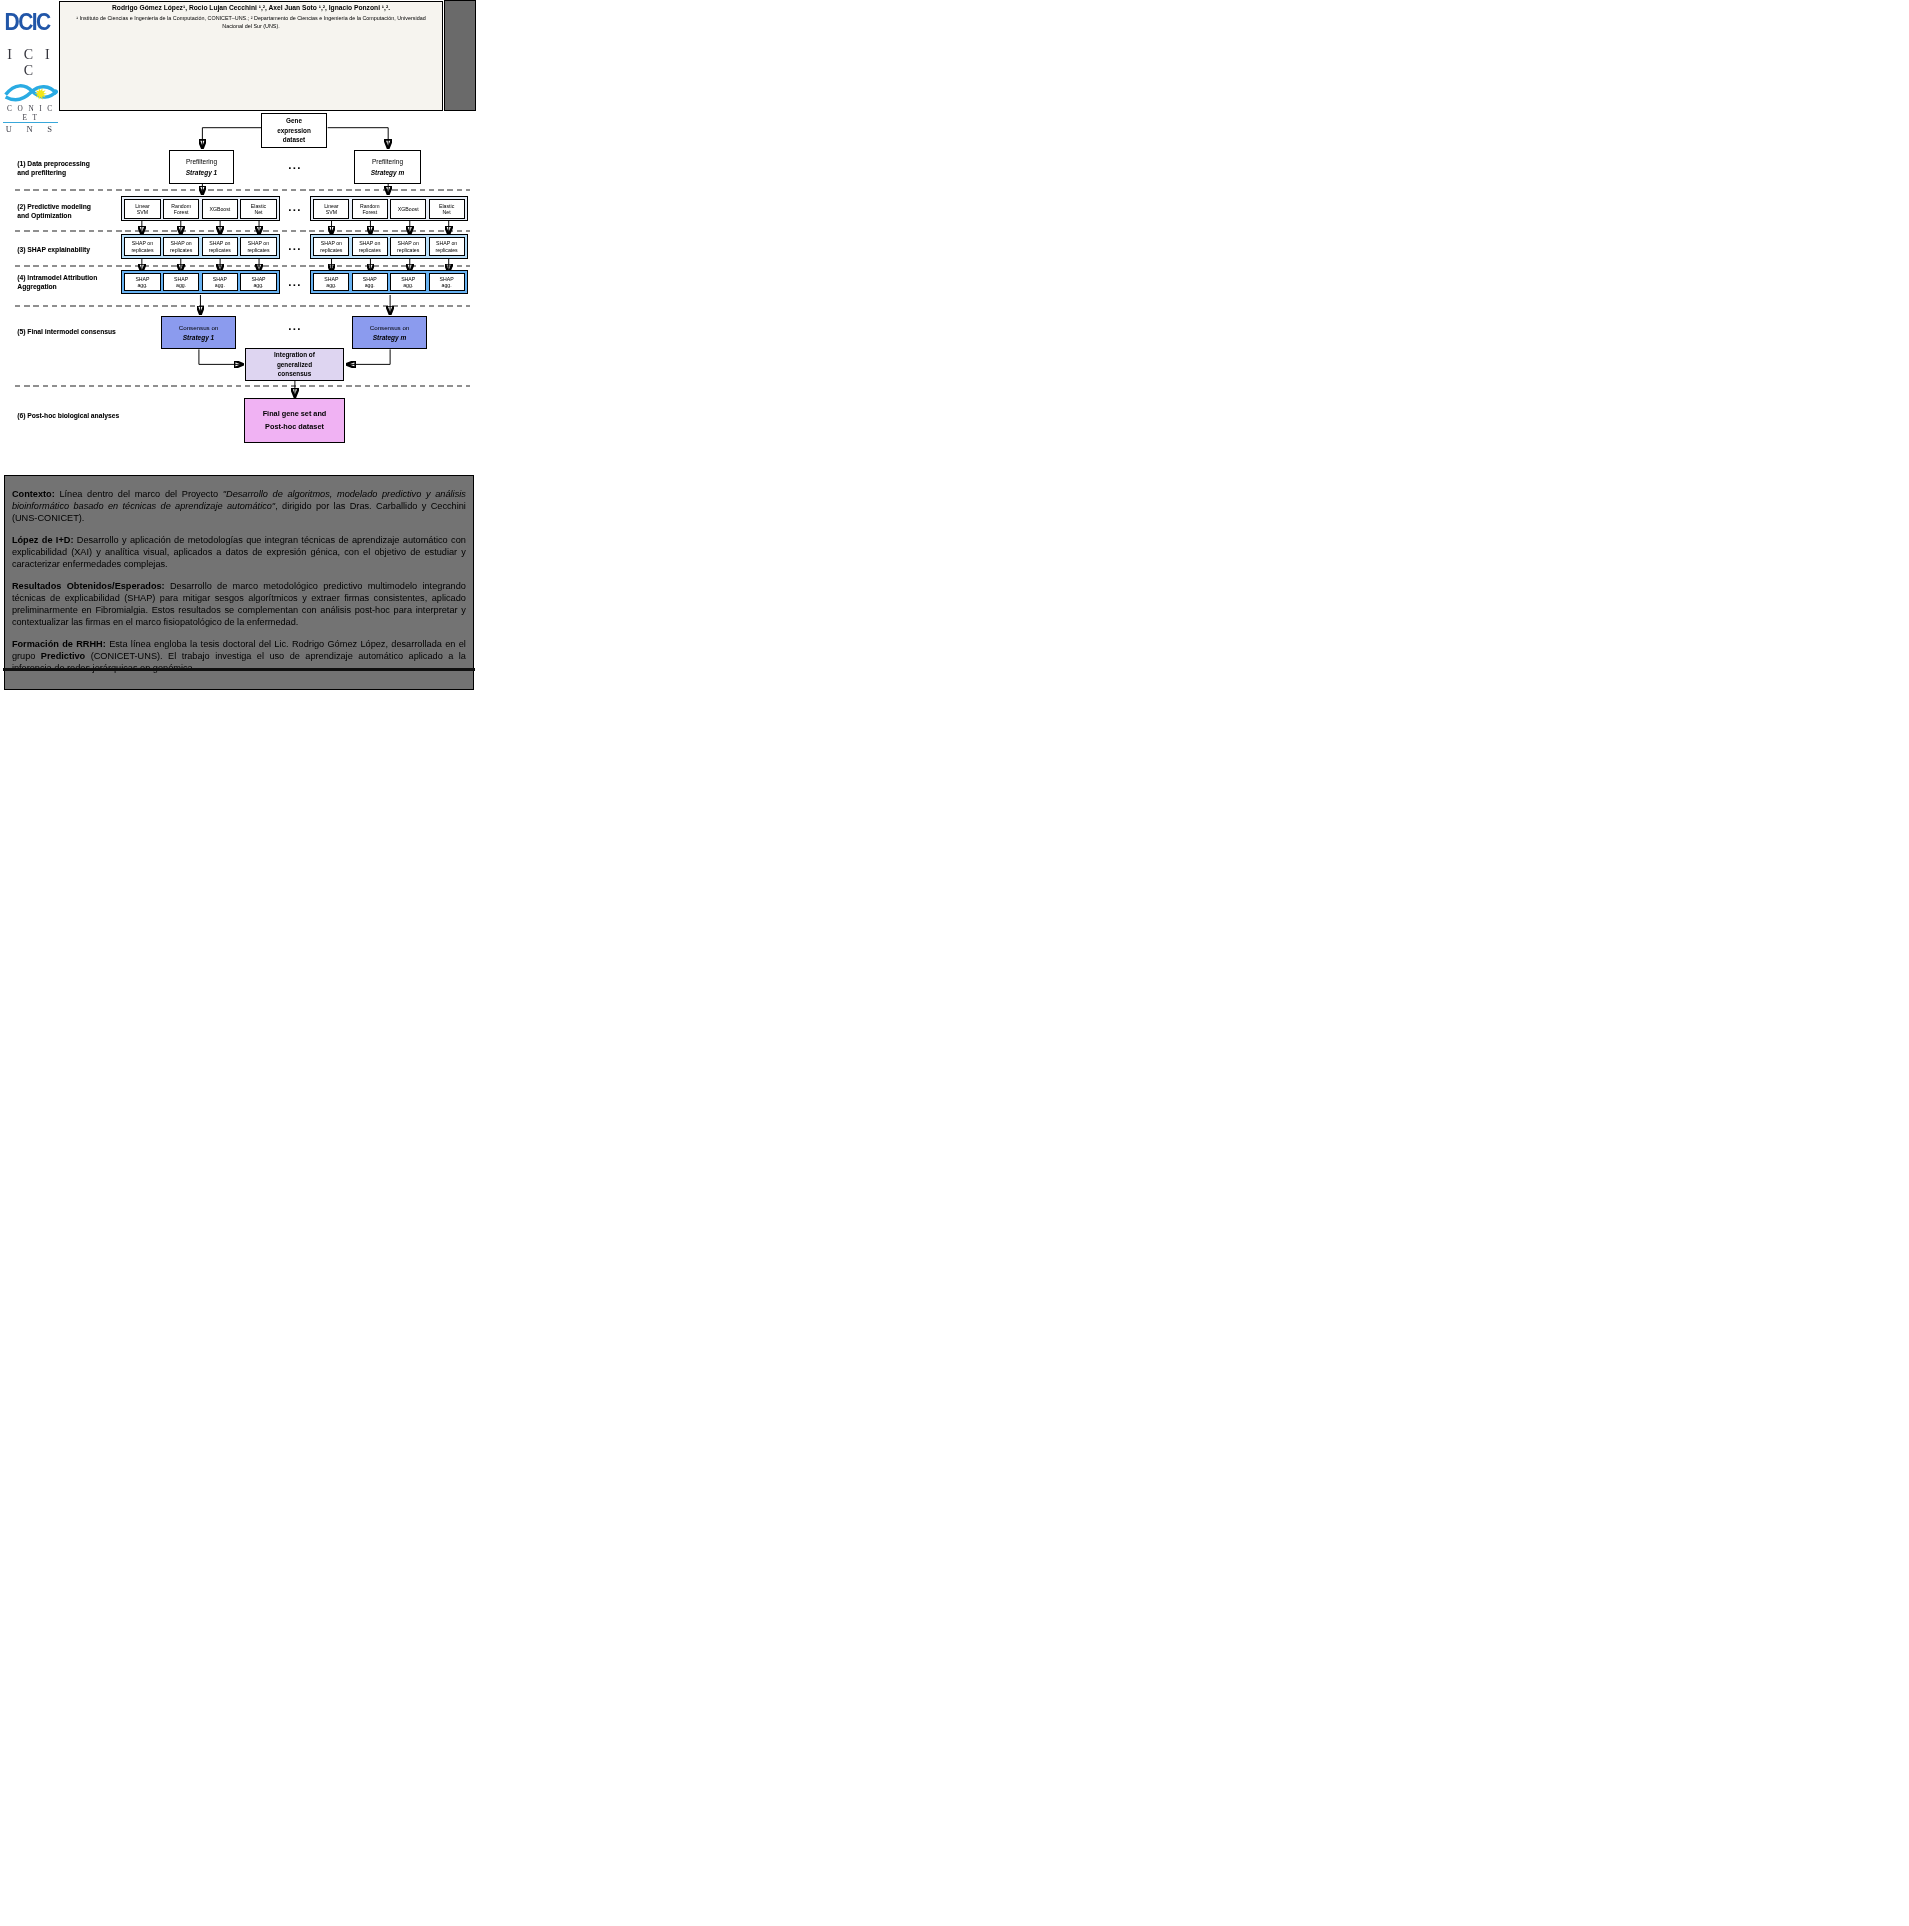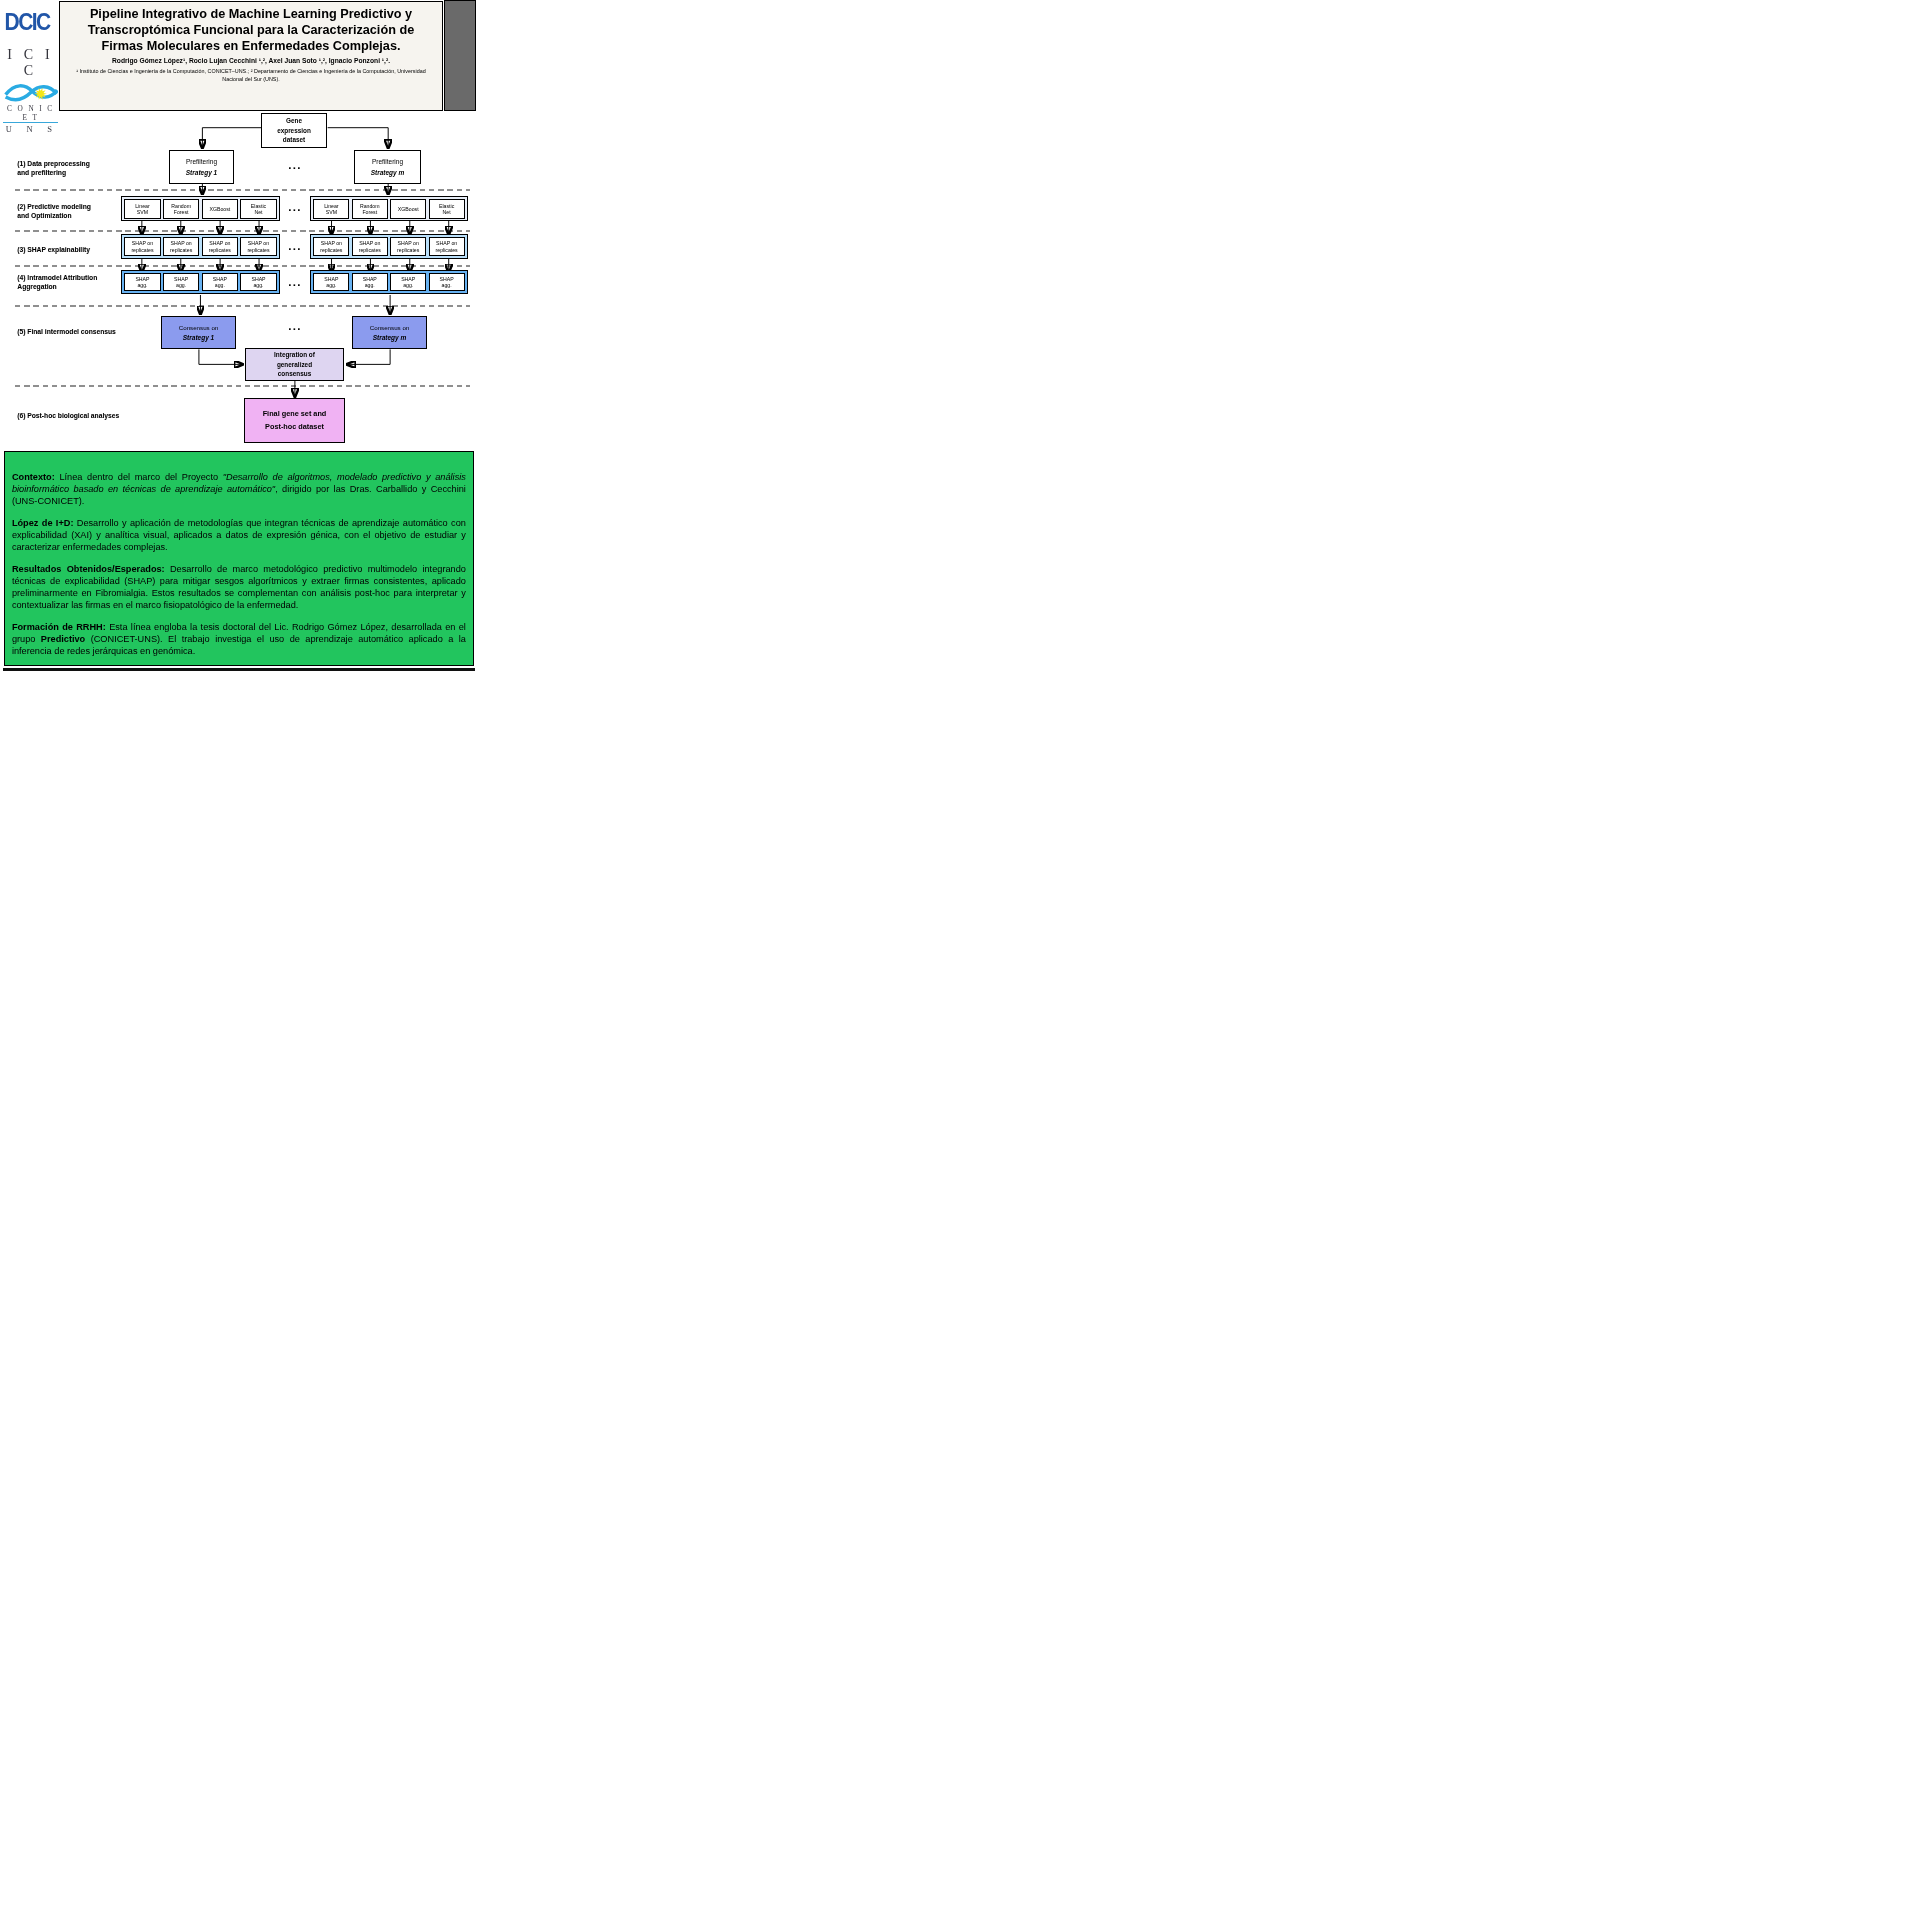--- a/index.html
+++ b/index.html
@@ -73,22 +73,22 @@
 
   .integration{left:245px;top:237px;width:99px;height:33px;background:#ded5f1;
                font-weight:bold;font-size:6.4px;line-height:1.5;}
   .final-box{left:244px;top:287px;width:101px;height:45px;background:#f0b2f3;
              font-weight:bold;font-size:7.3px;line-height:1.7;}
 
   .arrows{position:absolute;left:0;top:0;width:478px;height:341px;pointer-events:none;}
   .arrows path{stroke:#000;stroke-width:2.5;fill:none;}
 
   
-  .info-panel{position:absolute;left:3.9px;top:451px;width:470px;height:215px;background:#22c55e;
-              border:1.2px solid #000;box-sizing:border-box;padding:19px 7px;}
+  .info-panel{position:absolute;left:3.9px;top:475px;width:470px;height:215px;background:#737373;
+              border:1.2px solid #000;box-sizing:border-box;padding:12px 7px;}
   .info-panel p{margin:0 0 9.2px 0;font-size:9.2px;line-height:1.33;text-align:justify;}
   .info-panel p:last-child{margin-bottom:0;}
   .b{font-weight:bold;}
   .i{font-style:italic;}
   .bottom-bar{position:absolute;left:3.1px;top:668px;width:472px;height:3.1px;background:#101010;}
 </style>
 </head>
 <body>
 
 <div class="page">
@@ -101,25 +101,20 @@
         <path d="M4,38 C28,8 54,10 74,30 C94,50 120,50 138,26" stroke="#2aabe3" stroke-width="9" fill="none"></path>
         <path d="M4,44 C26,56 48,54 70,32 C90,12 118,12 137,36" stroke="#2aabe3" stroke-width="9" fill="none"></path>
         <polygon fill="#f5e616" points="111,36 102.6,38.5 107.9,45.4 99.7,42.5 99.9,51.2 95,44 90.1,51.2 90.3,42.5 82.1,45.4 87.4,38.5 79,36 87.4,33.5 82.1,26.6 90.3,29.5 90.1,20.8 95,28 99.9,20.8 99.7,29.5 107.9,26.6 102.6,33.5"></polygon>
       </svg>
     </div>
     <div><span class="conicet-text">C O N I C E T</span></div>
     <div class="uns-text">U N S</div>
   </div>
 
   <div class="header-box">
-    <div class="title-wrap">
-      <div class="title-line">Pipeline Integrativo de Machine Learning Predictivo y</div>
-      <div class="title-line">Transcroptómica Funcional para la Caracterización de</div>
-      <div class="title-line">Firmas Moleculares en Enfermedades Complejas.</div>
-    </div>
     <div class="authors">Rodrigo Gómez López¹, Rocio Lujan Cecchini ¹,², Axel Juan Soto ¹,²,  Ignacio Ponzoni ¹,².</div>
     <div class="affil">¹ Instituto de Ciencias e Ingeniería de la Computación, CONICET–UNS.; ² Departamento de Ciencias e Ingeniería de la Computación, Universidad Nacional del Sur (UNS).</div>
   </div>
 
   <div class="gray-block"></div>
 
   <div class="diagram">
 
     <div class="dashline dash1"></div>
     <div class="dashline dash2"></div>

